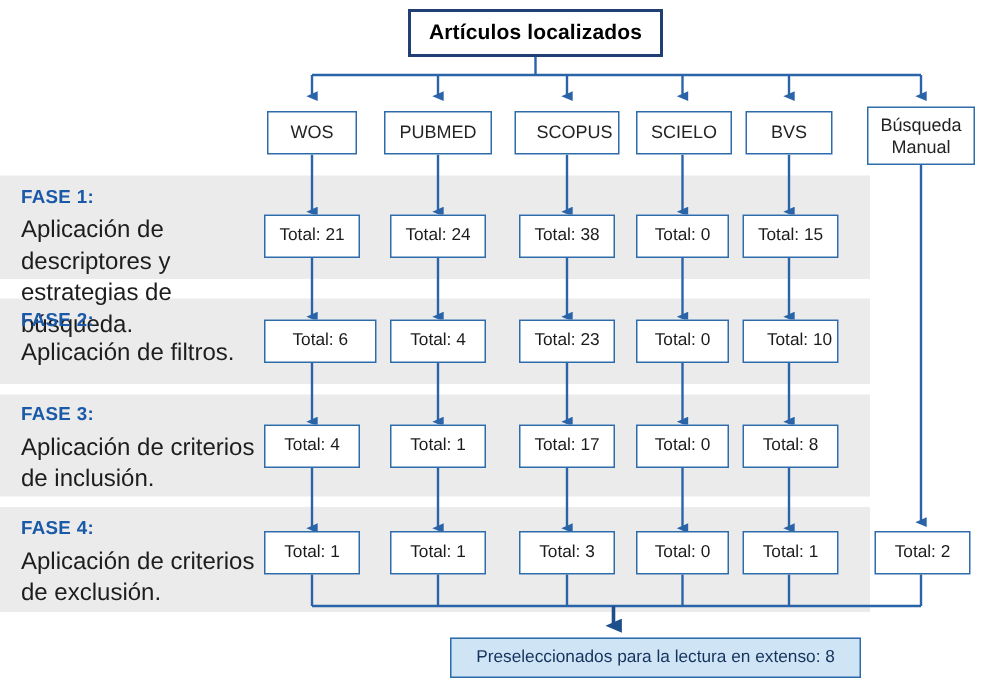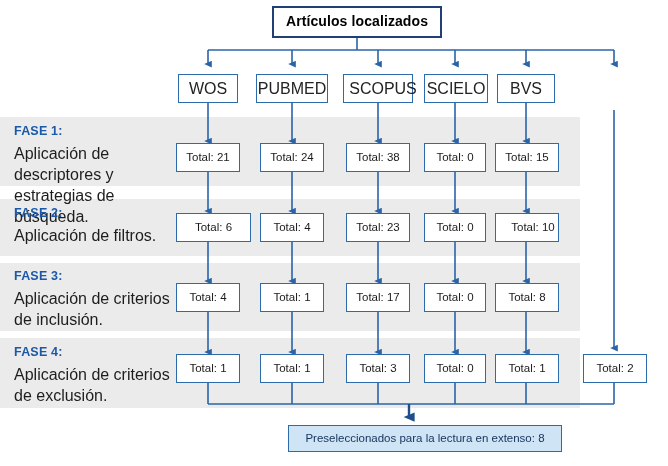--- a/index.html
+++ b/index.html
@@ -25,21 +25,21 @@
     text-align:center;background:#ffffff;
     border:1.4px solid #2e6bab;
     font-size:11.5px;line-height:1.12;
     color:#1b1b1b;white-space:nowrap;
   }
   .title-box{
     border:2.6px solid #1f3f75;
     font-weight:bold;font-size:14px;color:#000000;
     letter-spacing:.1px;
   }
-  .src-box{font-size:16px;color:#232323;}
+  .src-box{font-size:12px;color:#232323;}
   .src-box.two-line{white-space:normal;line-height:1.18;font-size:12px;}
   .total-box{font-size:11.5px;}
   .final-box{
     background:#cfe4f5;border:1.4px solid #2e6bab;
     font-size:11.5px;color:#15335c;
   }
 
   
   .phase{position:absolute;left:14px;}
   .phase-title{
@@ -132,20 +132,23 @@
   </div>
   <div class="box src-box" style="left:343px;top:74px;width:70px;height:29px;padding-left:10px;">
     <span>SCOPUS</span>
   </div>
   <div class="box src-box" style="left:424px;top:74px;width:64px;height:29px;">
     <span>SCIELO</span>
   </div>
   <div class="box src-box" style="left:497px;top:74px;width:58px;height:29px;">
     <span>BVS</span>
   </div>
+  <div class="box src-box two-line" style="left:578px;top:71px;width:72px;height:39px;">
+    <span>Búsqueda Manual</span>
+  </div>
 
   <div class="phase" style="top:124px;">
     <p class="phase-title">FASE 1:</p>
     <p class="phase-desc">Aplicación de descriptores y estrategias de búsqueda.</p>
   </div>
   <div class="phase" style="top:206px;">
     <p class="phase-title">FASE 2:</p>
     <p class="phase-desc">Aplicación de filtros.</p>
   </div>
   <div class="phase" style="top:269px;">
@@ -218,17 +221,17 @@
     <span>Total: 0</span>
     </div>
   <div class="box total-box" style="left:495px;top:354px;width:64px;height:29px;">
     <span>Total: 1</span>
     </div>
 
   <div class="box total-box" style="left:583px;top:354px;width:64px;height:29px;">
     <span>Total: 2</span>
     </div>
 
-  <div class="box final-box" style="left:288px;top:425px;width:274px;height:27px;">
+  <div class="box final-box" style="left:300px;top:425px;width:274px;height:27px;">
     <span>Preseleccionados para la lectura en extenso: 8</span>
   </div>
 
 </div>
 
 </body></html>

